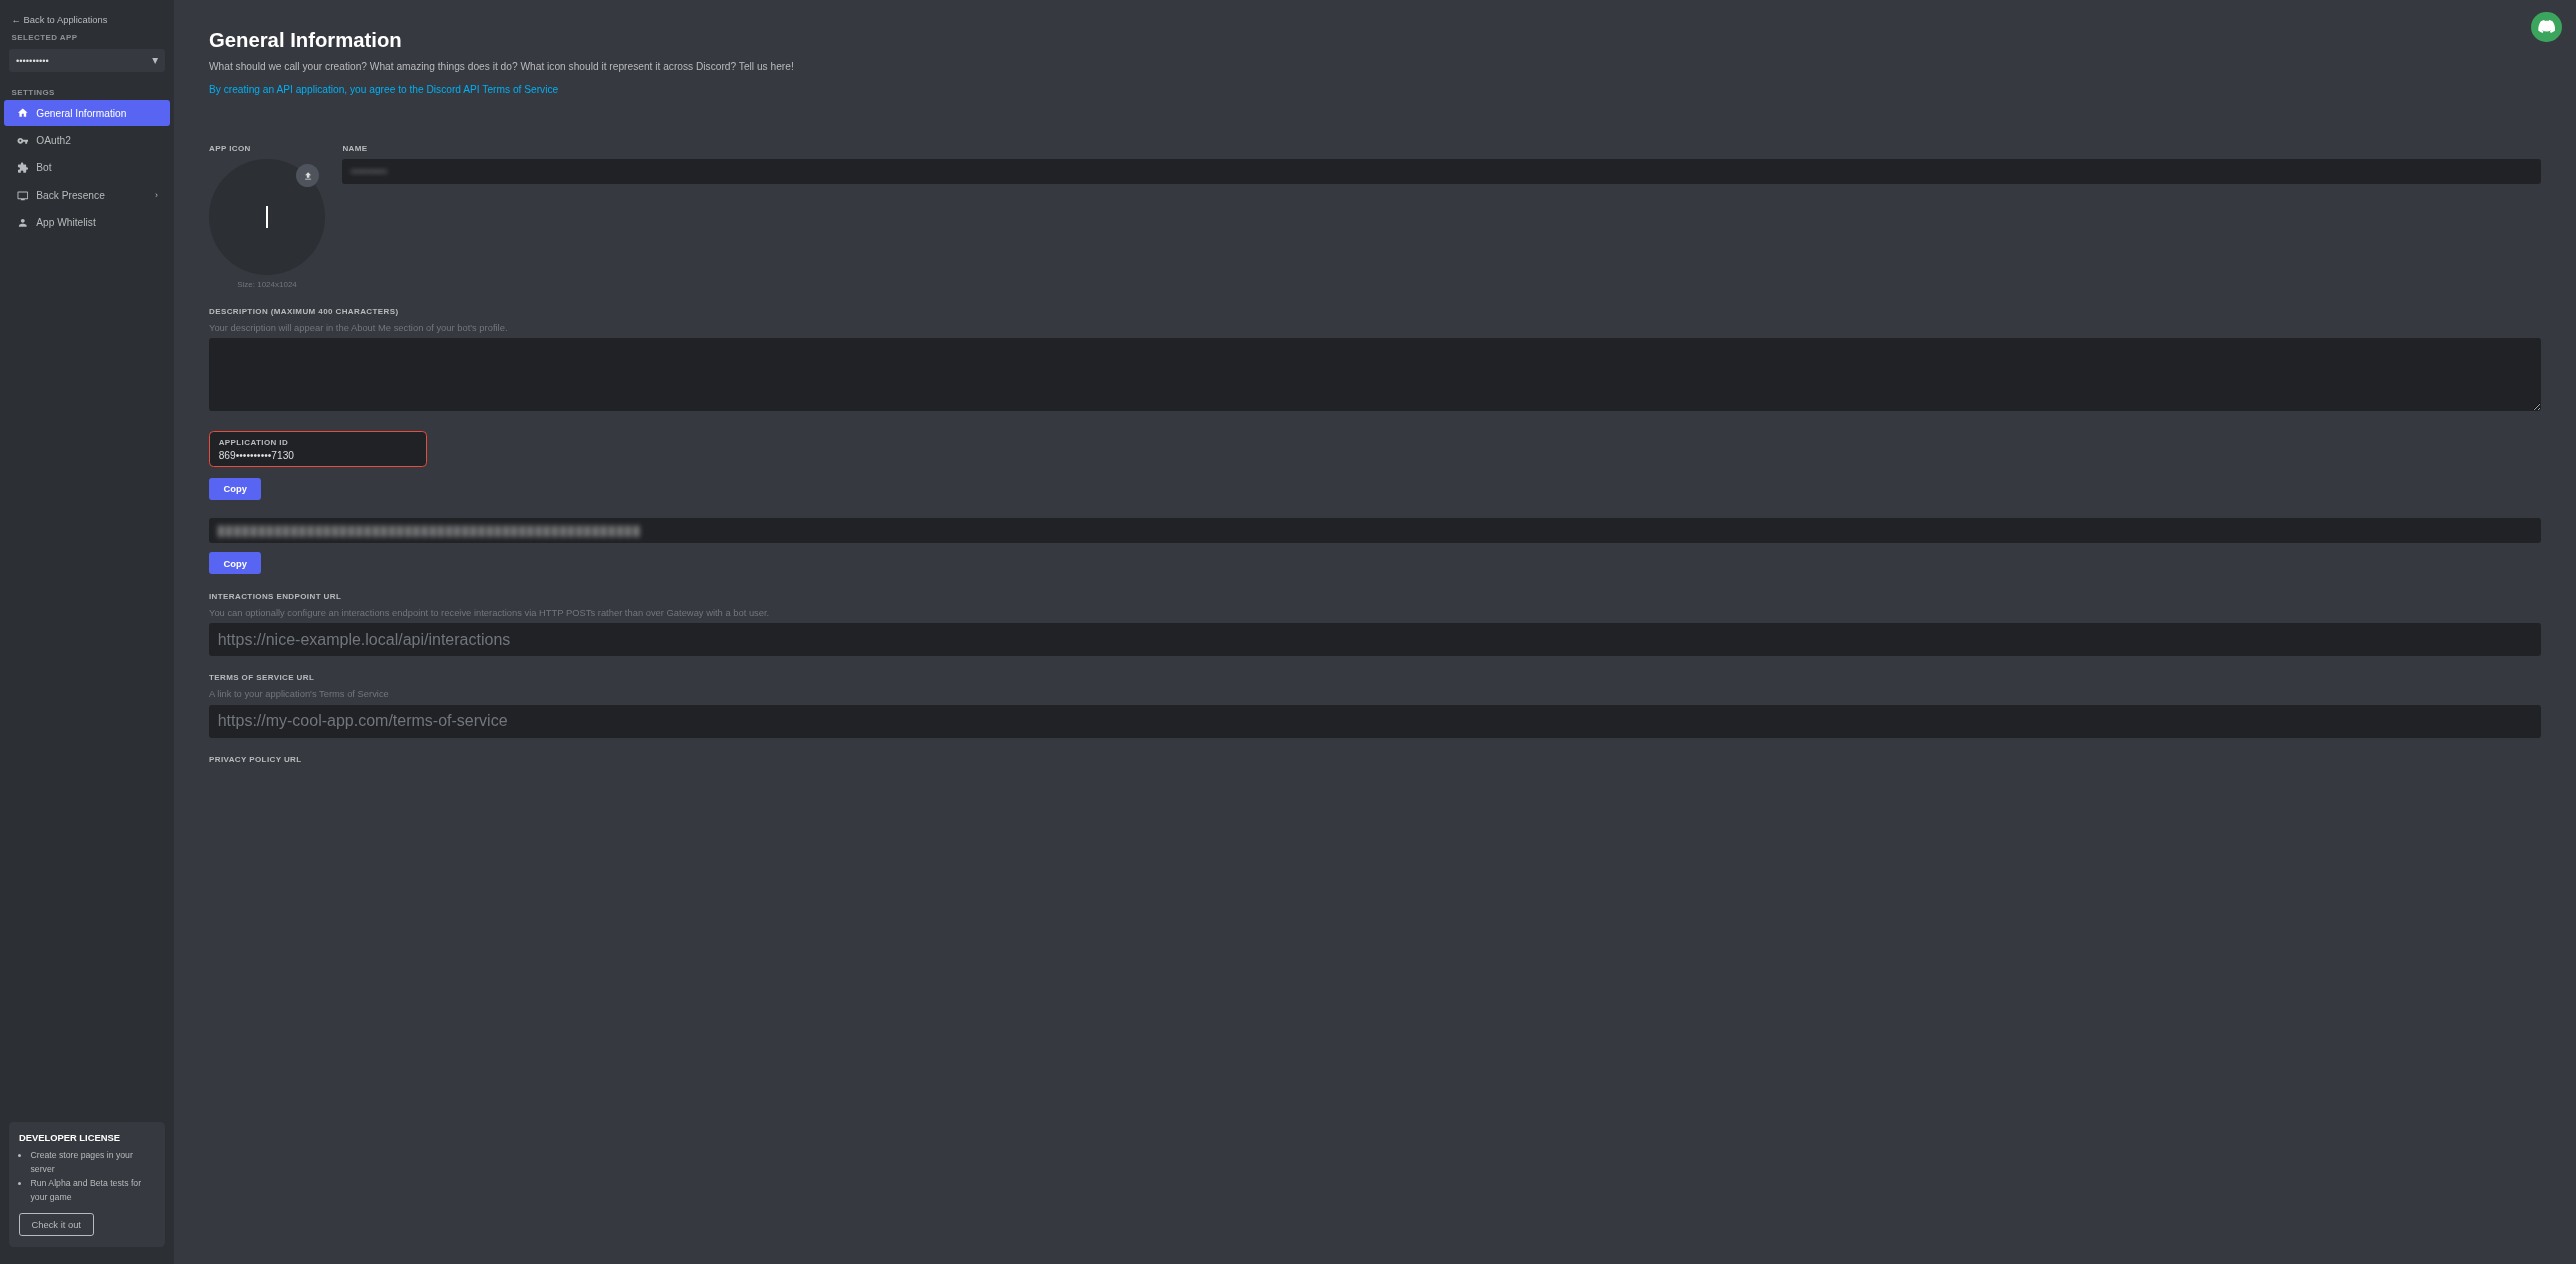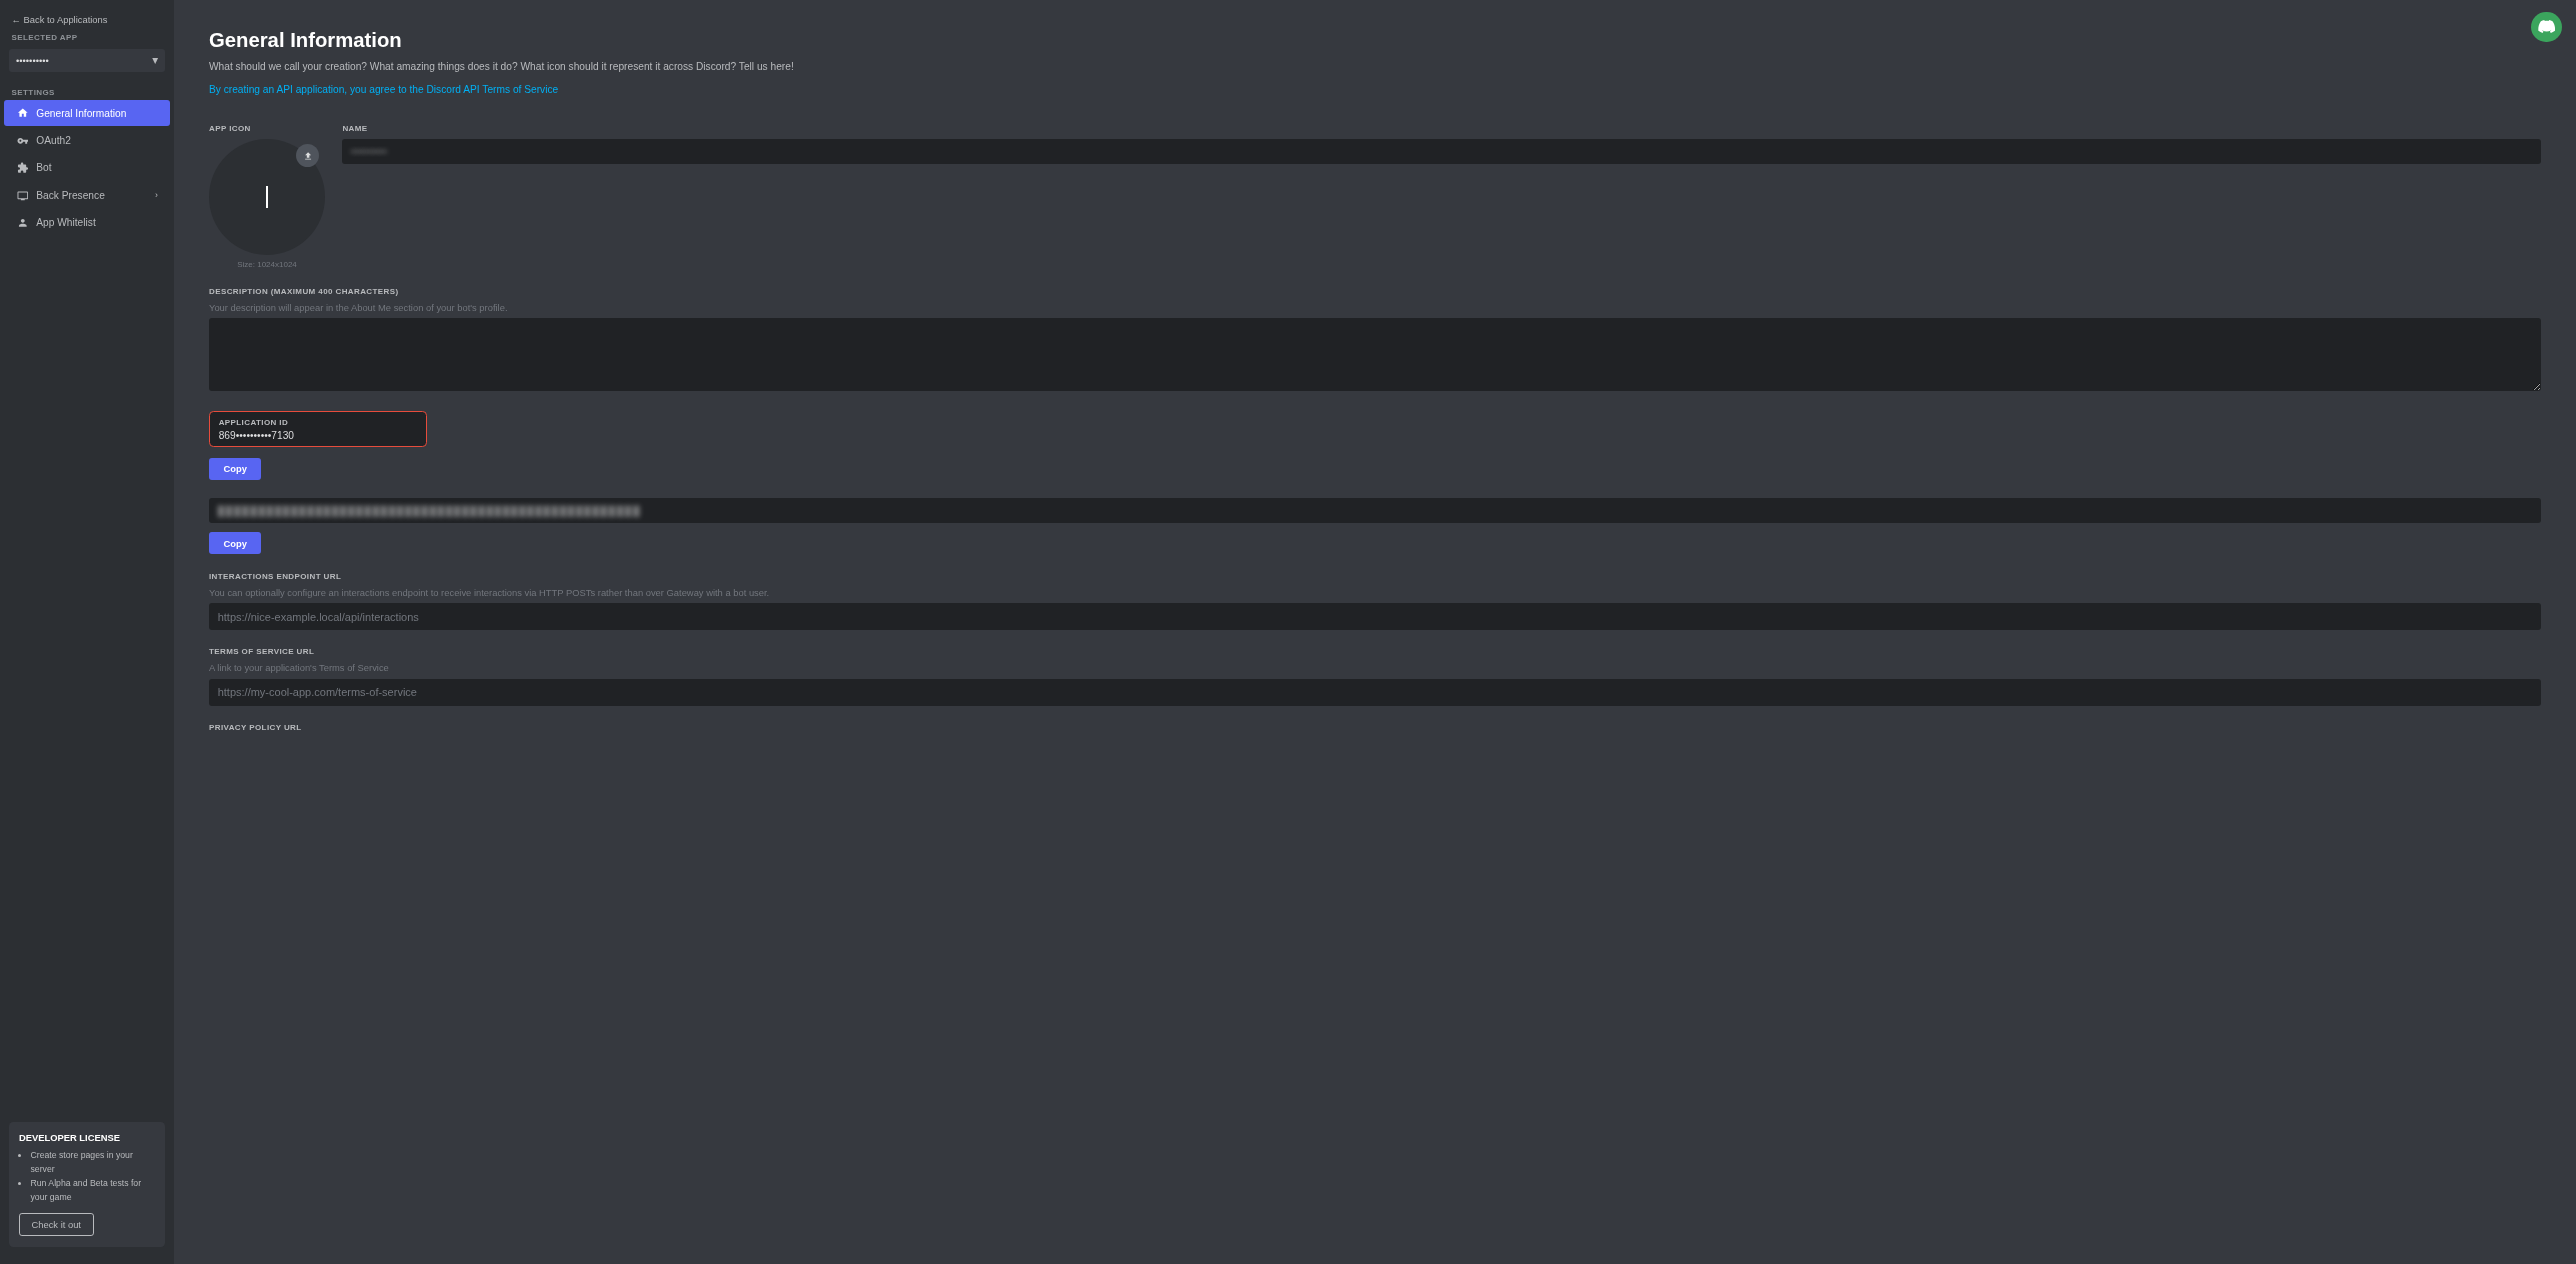--- a/index.html
+++ b/index.html
@@ -185,20 +185,21 @@
       text-decoration: none;
       display: inline-block;
       margin-bottom: 29px;
     }
 
     .form-row {
       display: flex;
       gap: 17.4px;
       margin-bottom: 17.4px;
       align-items: flex-start;
+      margin-top: 20px;
     }
 
     .app-icon-section {
       display: flex;
       flex-direction: column;
       align-items: center;
     }
 
     .app-icon-label {
       font-size: 8px;
@@ -261,21 +262,21 @@
       text-transform: uppercase;
       margin-bottom: 5.8px;
     }
 
     .field-input {
       width: 100%;
       background: #202225;
       border: none;
       border-radius: 2.9px;
       color: #dcddde;
-      font-size: 11px;
+      font-size: 16px;
       padding: 7.3px 8.7px;
       outline: none;
     }
     .field-input::placeholder { color: #72767d; }
 
     .field-input-blurred {
       width: 100%;
       background: #202225;
       border: none;
       border-radius: 2.9px;

